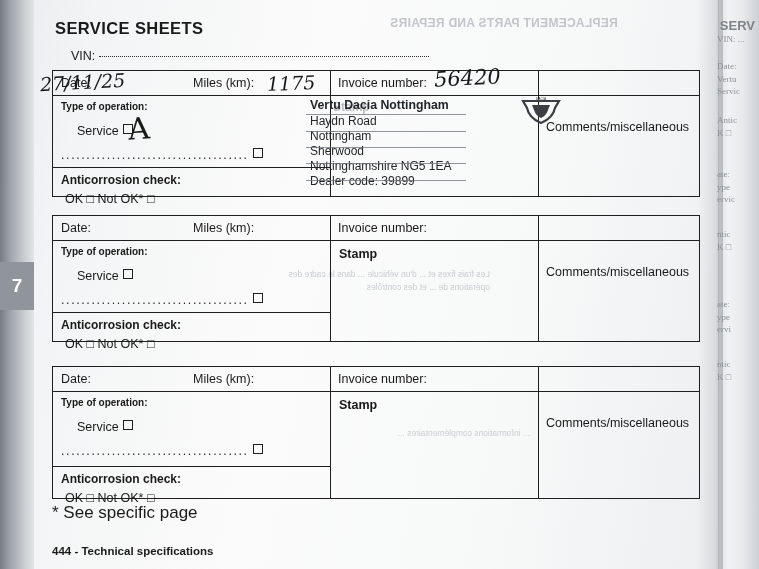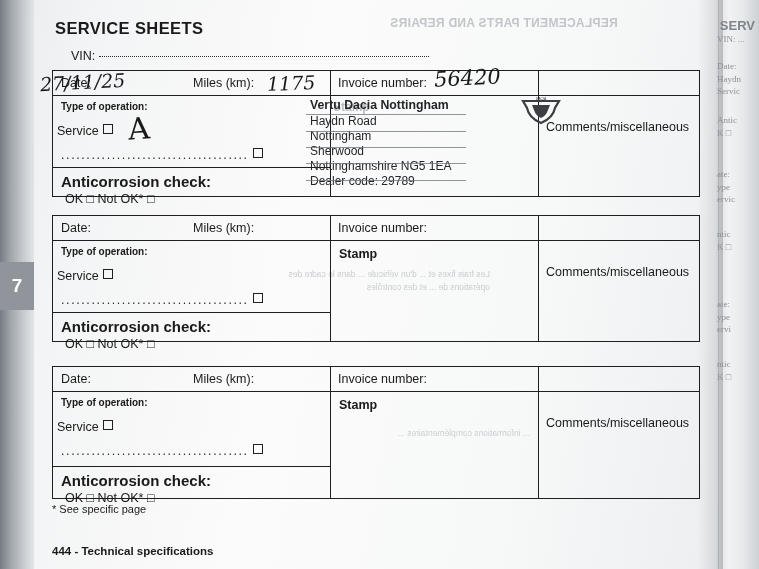--- a/index.html
+++ b/index.html
@@ -136,25 +136,25 @@
   .h-date { position: absolute; left: 8px; top: 5px; font-size: 12.5px; }
   .h-miles { position: absolute; left: 140px; top: 5px; font-size: 12.5px; }
   .h-invoice { position: absolute; left: 285px; top: 5px; font-size: 12.5px; }
   .h-comments { position: absolute; left: 493px; top: 5px; font-size: 12.5px; margin-top: 44px; }
 
   .left-pane { position: absolute; left: 0; top: 0; width: 277px; height: 100%; }
   .mid-pane { position: absolute; left: 278px; top: 0; width: 207px; height: 100%; }
   .right-pane { position: absolute; left: 486px; top: 0; right: 0; height: 100%; }
 
   .type-op { position: absolute; left: 8px; top: 5px; font-size: 10px; font-weight: bold; }
-  .service-lbl { position: absolute; left: 4px; top: 28px; font-size: 12.5px; }
+  .service-lbl { position: absolute; left: 24px; top: 28px; font-size: 12.5px; }
   .dots-line { position: absolute; left: 8px; font-size: 12.5px; letter-spacing: 1.6px; color: #2a2a2a; }
   .chk { display: inline-block; width: 8px; height: 8px; border: 1.1px solid #1f1f1f; vertical-align: 1px; margin-left: 4px; }
   .anti-sep { position: absolute; left: 0; right: 0; height: 1.3px; background: #1f1f1f; }
-  .anti-lbl { position: absolute; left: 8px; font-size: 15px; font-weight: bold; }
+  .anti-lbl { position: absolute; left: 8px; font-size: 12px; font-weight: bold; }
   .ok-lbl { position: absolute; left: 12px; font-size: 12.5px; }
   .stamp-lbl { position: absolute; left: 8px; top: 6px; font-size: 12.5px; font-weight: bold; }
 
   
   .hand {
     font-family: "DejaVu Serif", serif;
     font-style: italic;
     color: #16171a;
   }
   .hw-date {
@@ -190,39 +190,39 @@
   .stamp-strike {
     position: absolute; left: 306px; width: 160px; height: 1px;
     background: #6c7177; opacity: .75;
   }
   .dacia-logo {
     position: absolute; left: 519px; top: 96px;
     width: 44px; height: 30px;
   }
 
   
-  .footnote { position: absolute; left: 52px; top: 503px; font-size: 11px; }
+  .footnote { position: absolute; left: 52px; top: 503px; font-size: 17px; }
   .pagenum { position: absolute; left: 52px; top: 545px; font-size: 11.5px; font-weight: bold; }
 </style>
 </head>
 <body>
 
 <div class="page">
   <div class="paper"></div>
   <div class="left-shadow"></div>
   <div class="tab-marker">7</div>
 
   <div class="right-edge"></div>
   <div class="gutter-shade"></div>
   <div class="ghost-title">SERV</div>
   <div class="ghost-col" style="top:34px">
     <div>VIN: ...</div>
     <div style="height:12px"></div>
     <div>Date:</div>
-    <div>Haydn</div>
+    <div>Vertu</div>
     <div>Servic</div>
     <div style="height:14px"></div>
     <div>Antic</div>
     <div>K □</div>
     <div style="height:26px"></div>
     <div>ate:</div>
     <div>ype</div>
     <div>ervic</div>
     <div style="height:20px"></div>
     <div>ntic</div>
@@ -275,21 +275,21 @@
   <div class="hand hw-invoice">56420</div>
   <div class="hw-a">A</div>
 
   <div class="stamp-ghost">Stamp</div>
   <div class="stamp-box">
     <div class="name">Vertu Dacia Nottingham</div>
     <div class="ln">Haydn Road</div>
     <div class="ln">Nottingham</div>
     <div class="ln">Sherwood</div>
     <div class="ln">Nottinghamshire  NG5 1EA</div>
-    <div class="ln">Dealer code: 29789</div>
+    <div class="ln">Dealer code: 39899</div>
   </div>
   <div class="stamp-strike" style="top:114px"></div>
   <div class="stamp-strike" style="top:131px"></div>
   <div class="stamp-strike" style="top:147px"></div>
   <div class="stamp-strike" style="top:163px"></div>
   <div class="stamp-strike" style="top:180px"></div>
 
   <div class="dacia-logo">
     <svg viewBox="0 0 44 30" width="44" height="30">
       <path d="M4 5 L22 5 L40 5 L36 12 Q34 22 22 27 Q10 22 8 12 Z" fill="none" stroke="#3b3f44" stroke-width="2.2"></path>

